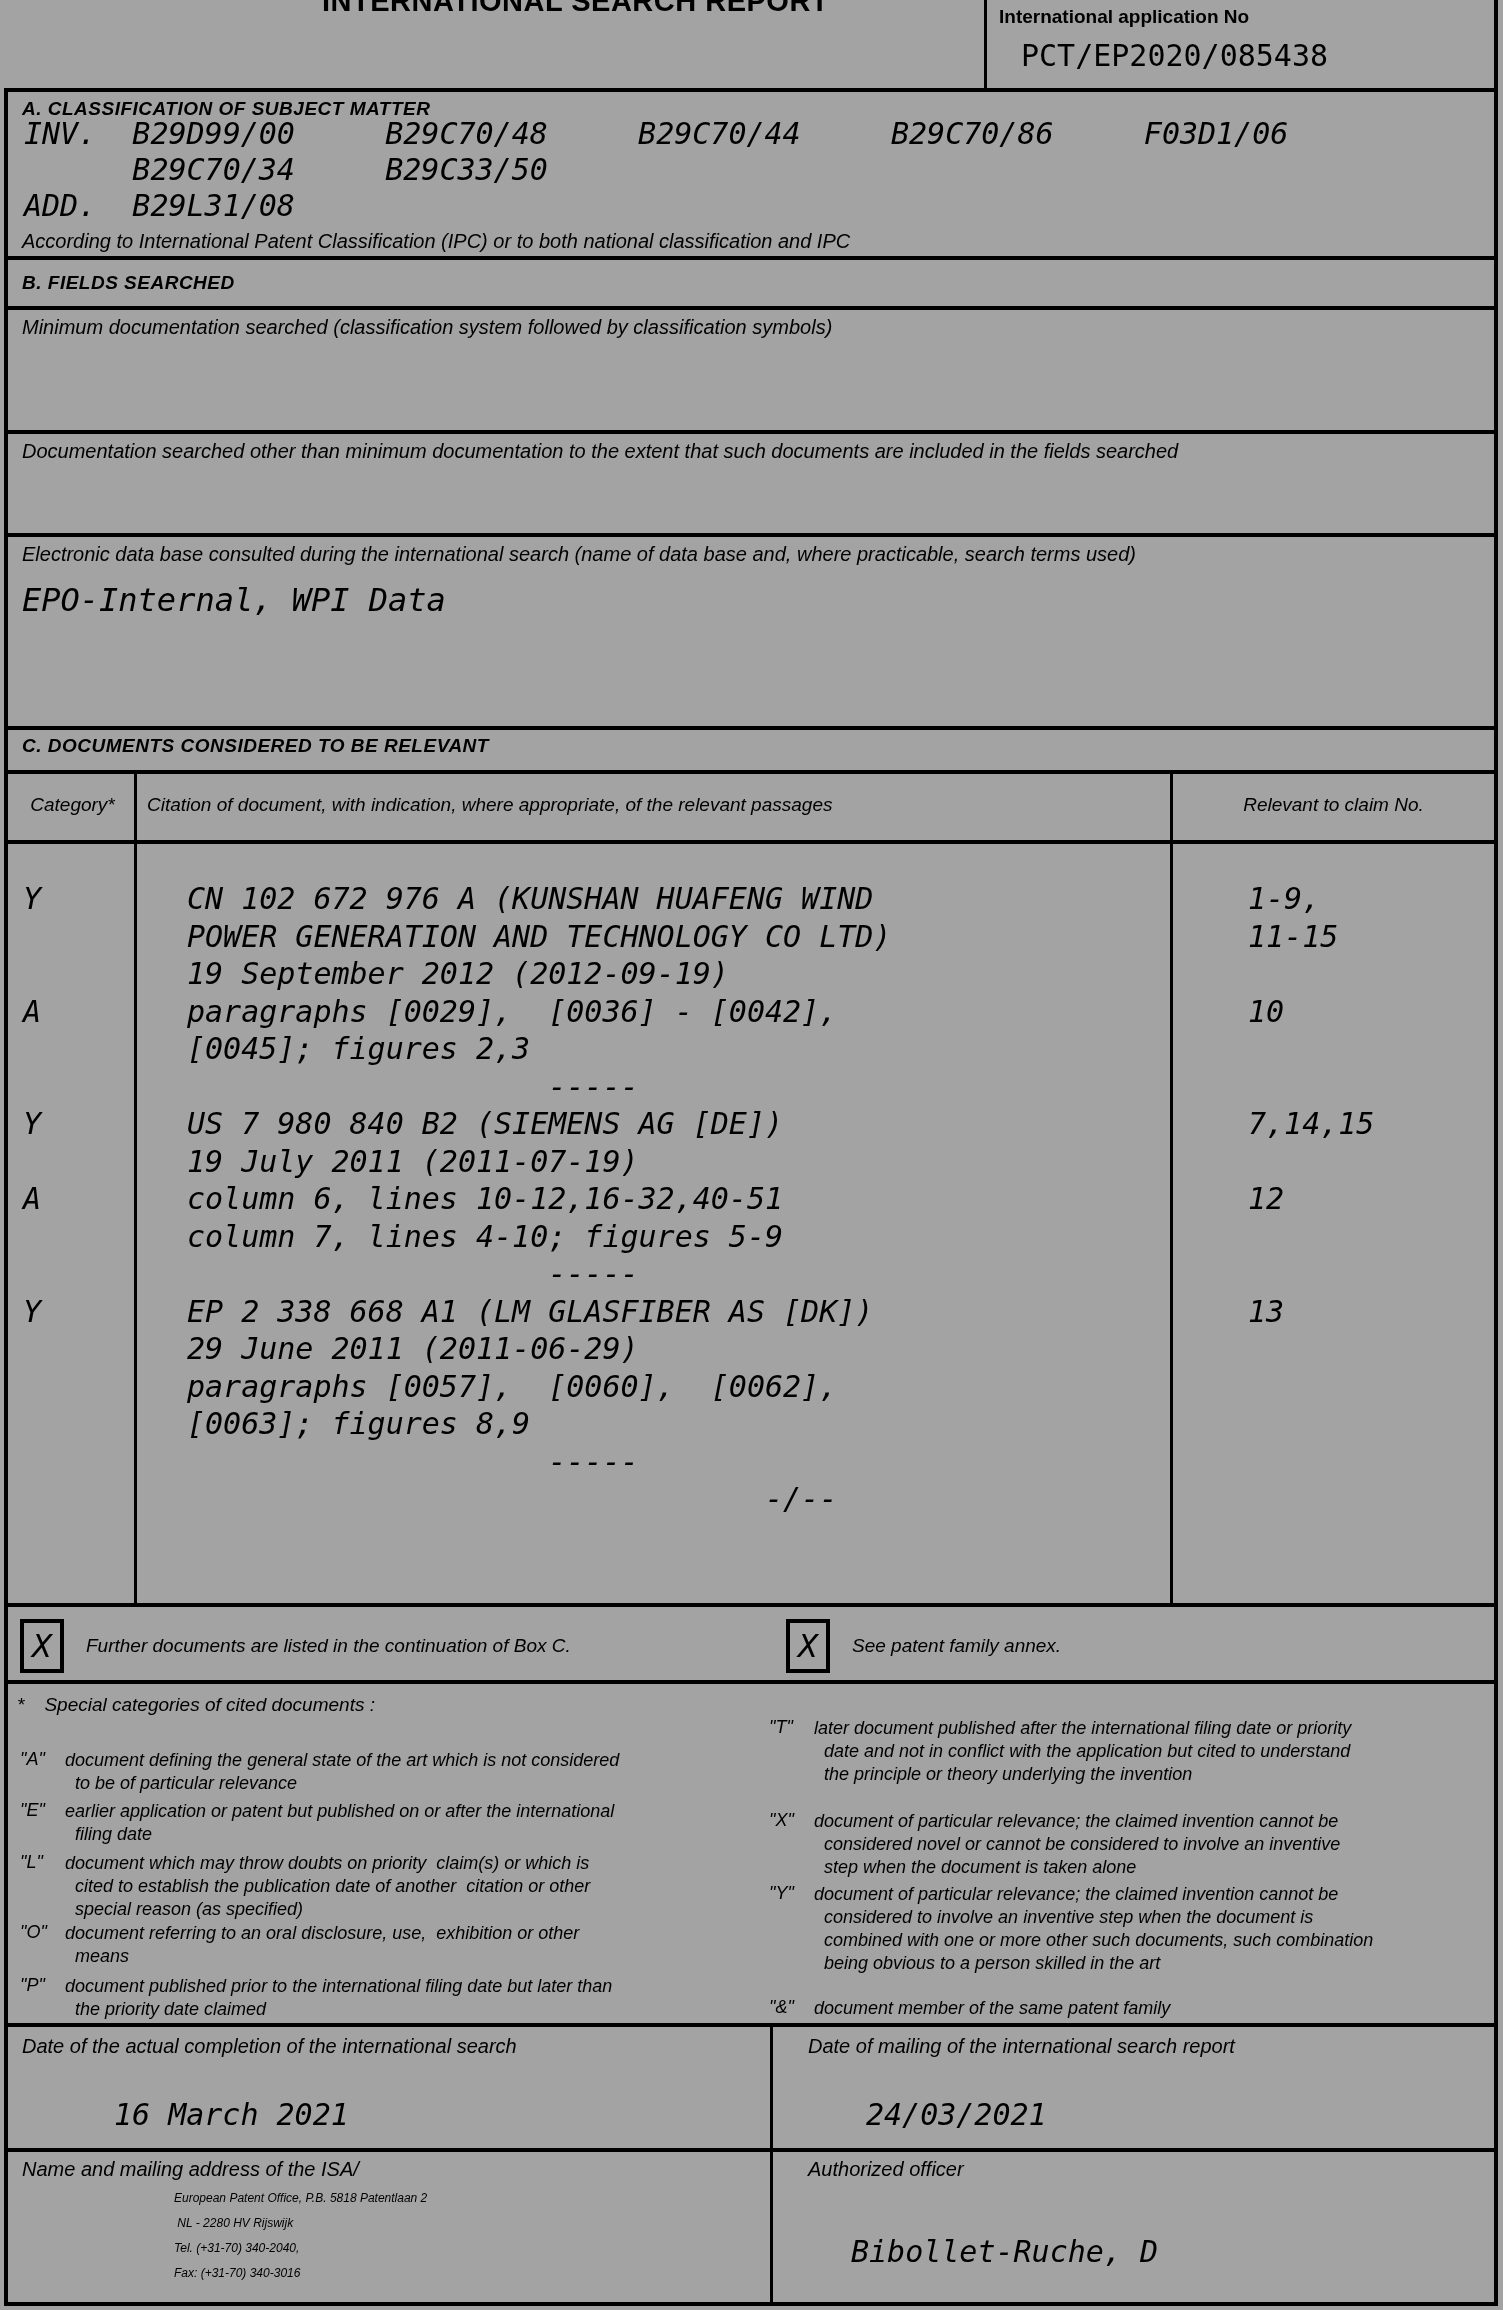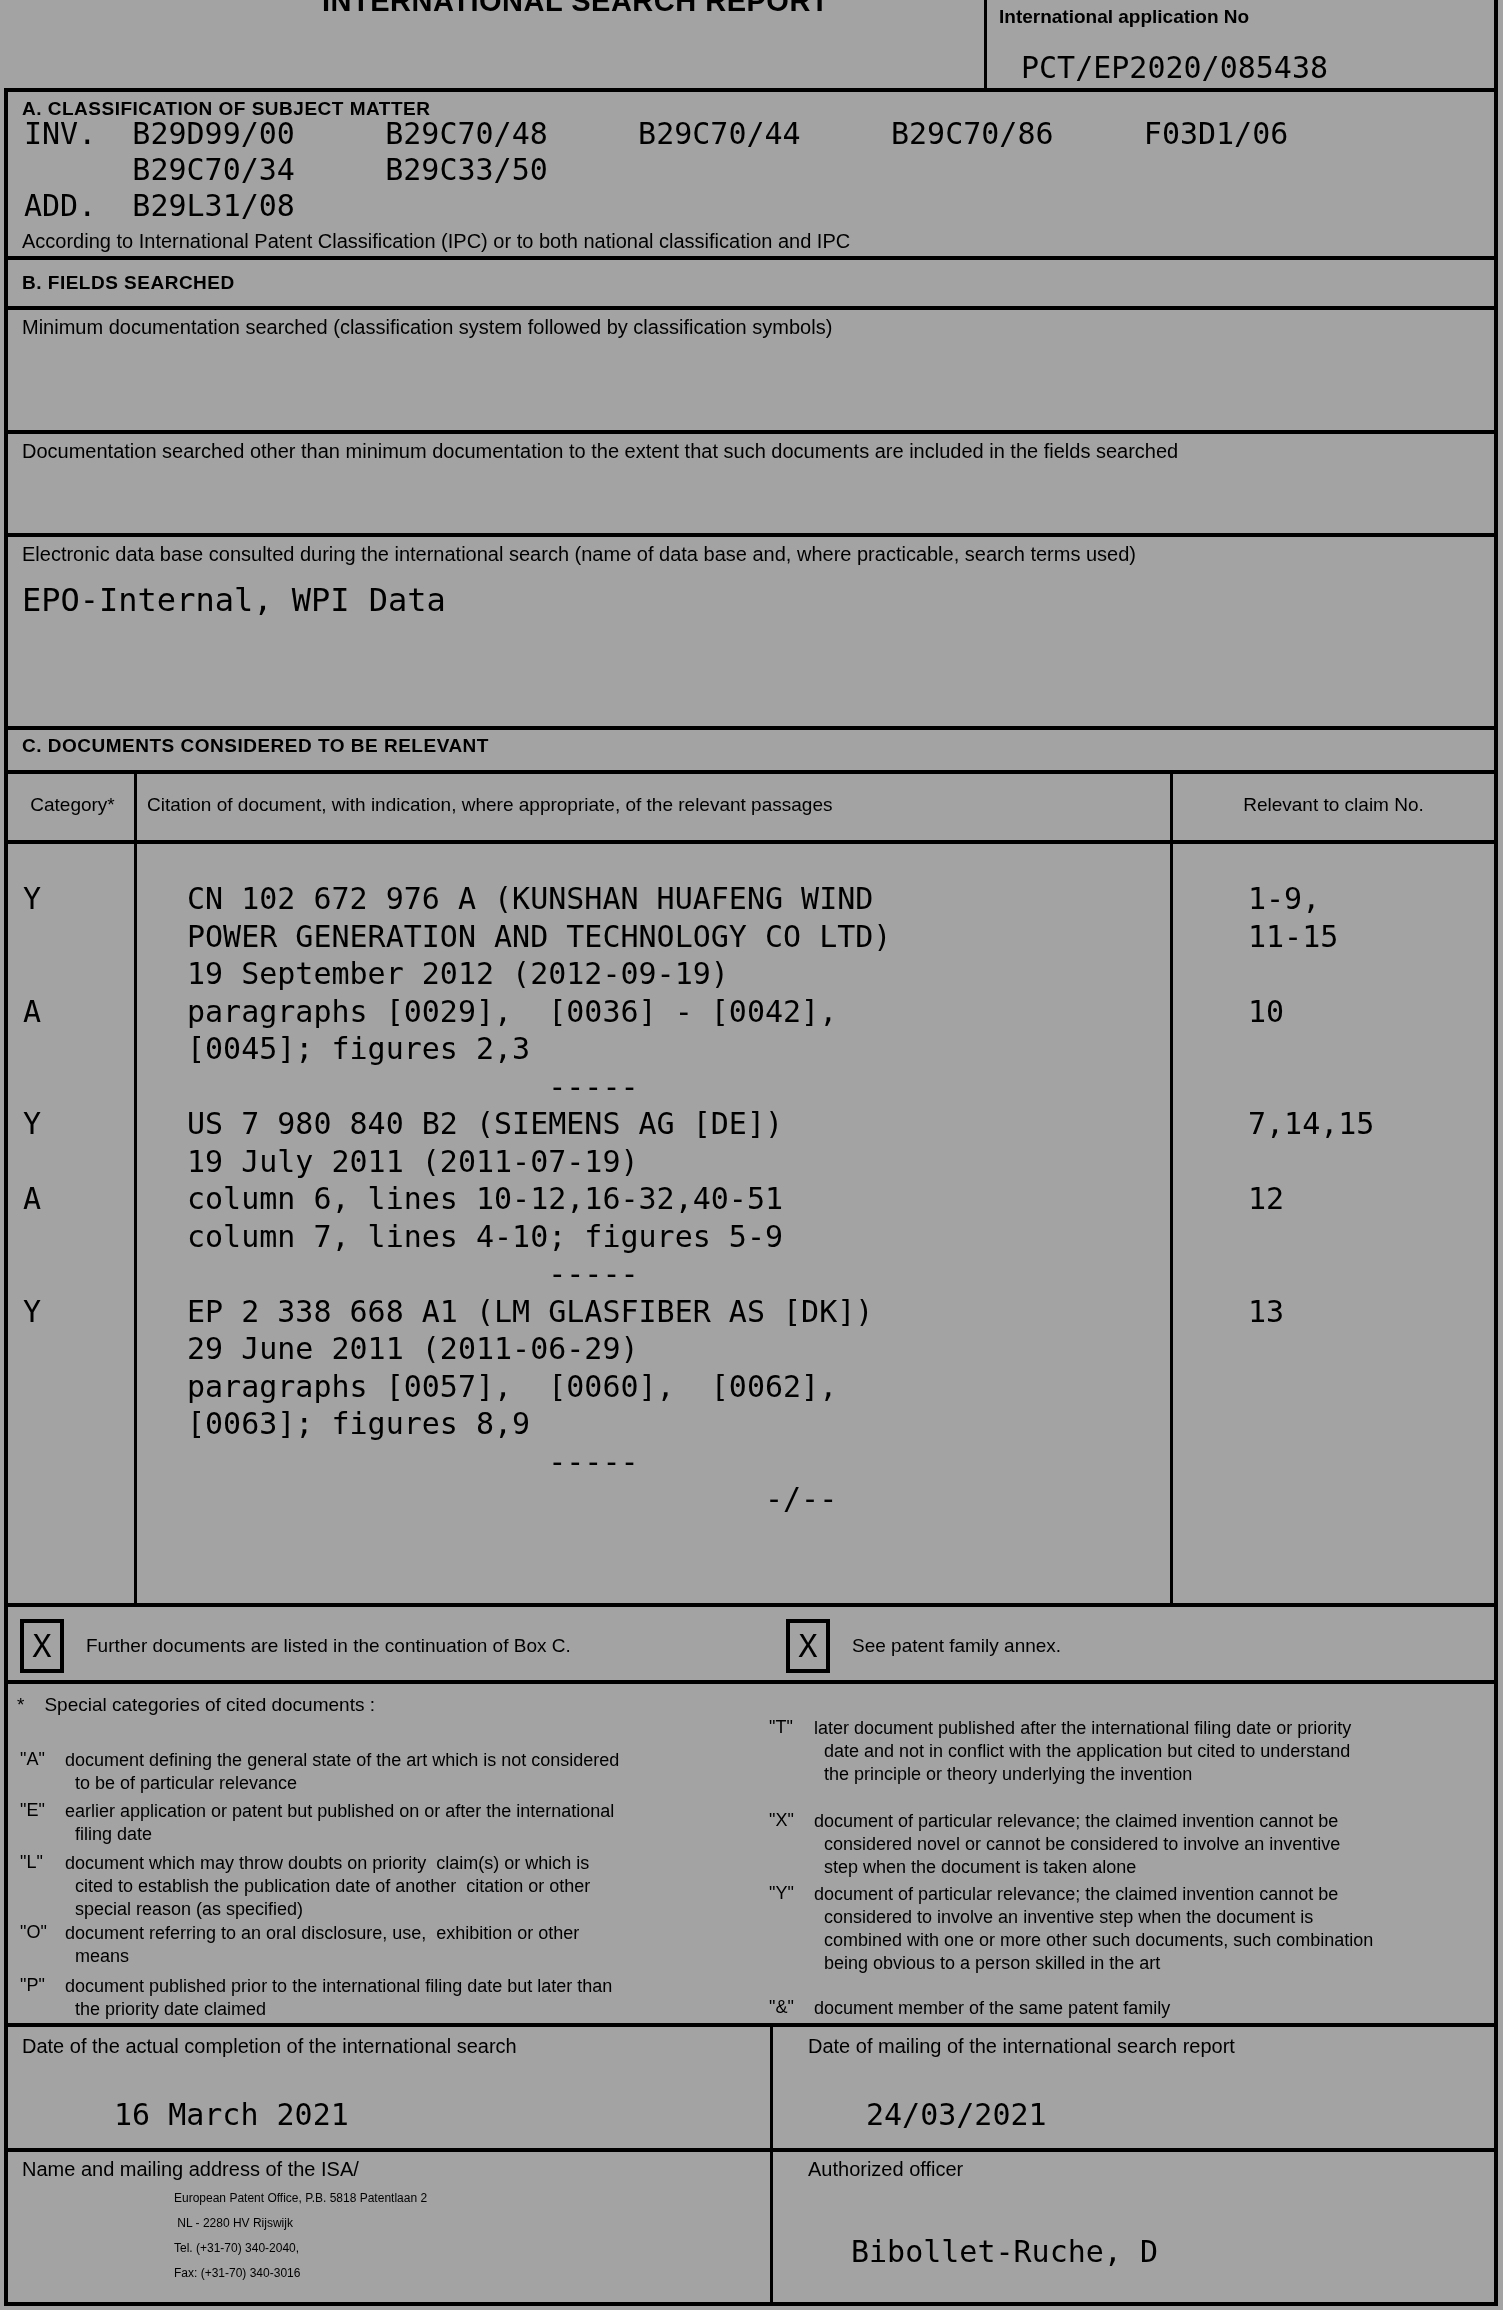--- a/index.html
+++ b/index.html
@@ -15,27 +15,27 @@
     position:absolute; left:322px; top:-15px;
     font-size:29px; font-weight:bold; letter-spacing:0.5px; white-space:nowrap;
   }
   .appbox {
     position:absolute; left:984px; top:0; width:514px; height:92px;
     box-sizing:border-box; border-left:3px solid #000; border-right:4px solid #000;
   }
   .appbox-label { position:absolute; left:12px; top:6px; font-size:19px; font-weight:bold; }
   .appbox-value {
     position:absolute; left:34px; top:38px;
-    font-family:"DejaVu Sans Mono", monospace; font-size:30px;margin-top:12px;
+    font-family:"DejaVu Sans Mono", monospace; font-size:30px;
   }
 
   
   .main {
     position:absolute; left:4px; top:88px; width:1494px; height:2218px;
-    box-sizing:border-box; border:4px solid #000;
+    box-sizing:border-box; border:4px solid #000;font-style:italic;
   }
   .sec { position:relative; box-sizing:border-box; border-bottom:4px solid #000; overflow:hidden; }
   .sec:last-child { border-bottom:none; }
 
   .h-a    { height:168px; }
   .h-bh   { height:50px;  }
   .h-min  { height:124px; }
   .h-oth  { height:103px; }
   .h-edb  { height:193px; }
   .h-ch   { height:44px;  }

